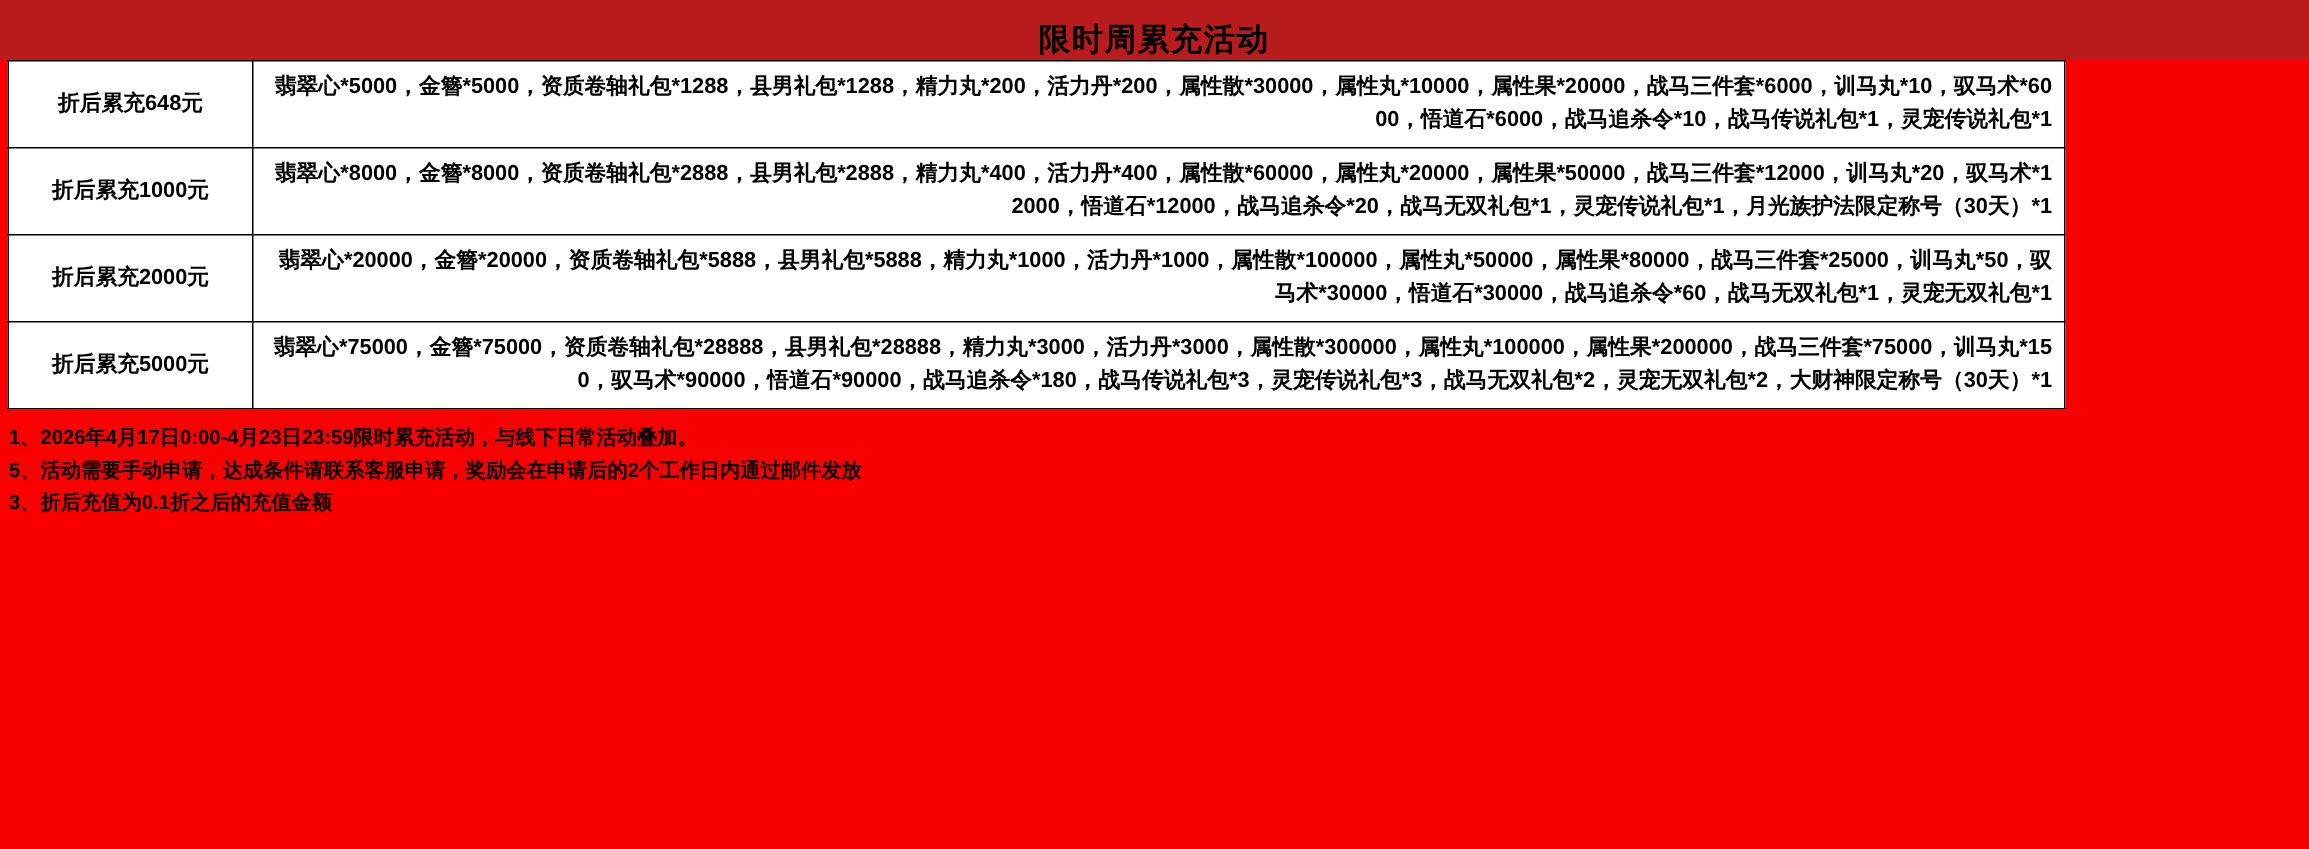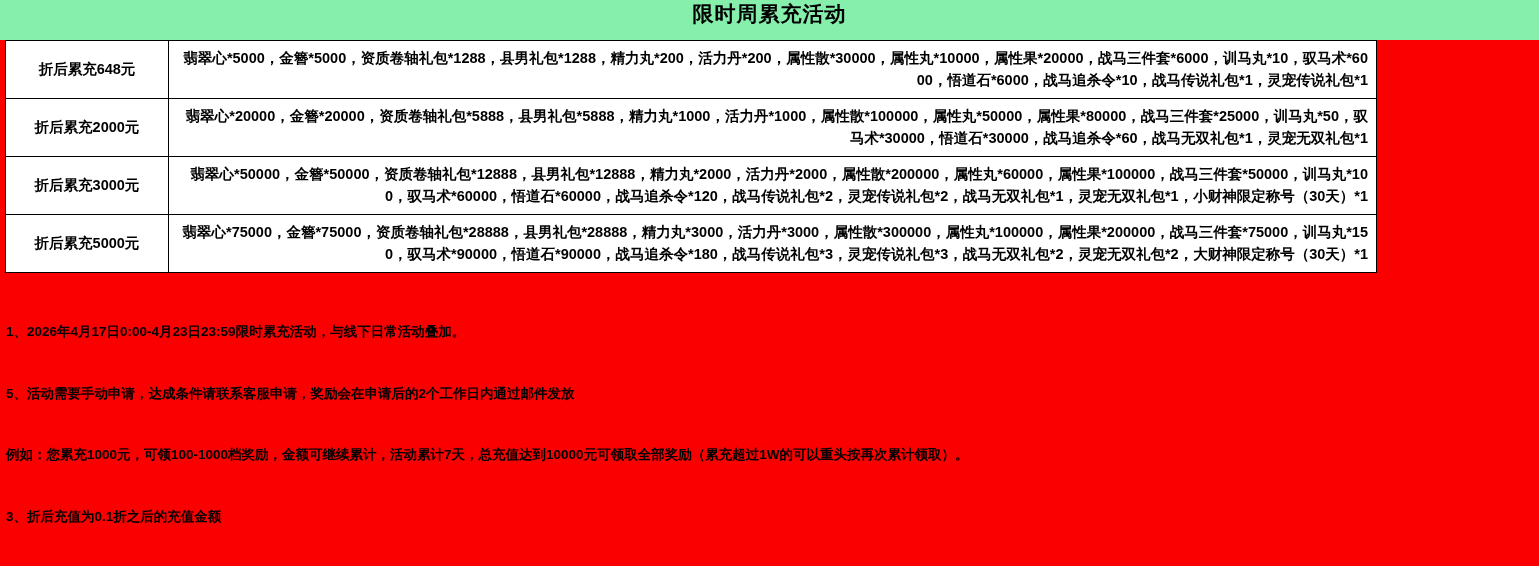--- a/index.html
+++ b/index.html
@@ -15,23 +15,23 @@
   }
   .page {
     width: 1539px;
     height: 566px;
     position: relative;
     background: #fb0000;
   }
   .title-bar {
     height: 40px;
     display: flex;
-    align-items: flex-start;
+    align-items: flex-end;
     justify-content: center;
-    background: #86efac;
+    background: #b91c1c;
   }
   .title-text {
     font-size: 21px;
     font-weight: bold;
     color: #000;
     letter-spacing: 1px;
   }
   table.reward-table {
     border-collapse: collapse;
     width: 1372px;
@@ -63,53 +63,51 @@
   .notes {
     padding: 8px 6px 0 6px;
     background: #fb0000;
   }
   .notes .note {
     font-size: 13.5px;
     font-weight: bold;
     color: #000;
     line-height: 1.62;
     white-space: nowrap;
-    margin-top: 40px;
   }
 </style>
 </head>
 <body>
 
 <div class="page">
 
   <div class="title-bar">
     <div class="title-text">限时周累充活动</div>
   </div>
 
   <table class="reward-table">
     <tbody>
       <tr>
         <td class="tier">折后累充648元</td>
         <td class="rewards">翡翠心*5000，金簪*5000，资质卷轴礼包*1288，县男礼包*1288，精力丸*200，活力丹*200，属性散*30000，属性丸*10000，属性果*20000，战马三件套*6000，训马丸*10，驭马术*6000，悟道石*6000，战马追杀令*10，战马传说礼包*1，灵宠传说礼包*1</td>
       </tr>
       <tr>
+        <td class="tier">折后累充1000元</td>
+        <td class="rewards">翡翠心*8000，金簪*8000，资质卷轴礼包*2888，县男礼包*2888，精力丸*400，活力丹*400，属性散*60000，属性丸*20000，属性果*50000，战马三件套*12000，训马丸*20，驭马术*12000，悟道石*12000，战马追杀令*20，战马无双礼包*1，灵宠传说礼包*1，月光族护法限定称号（30天）*1</td>
+      </tr>
+      <tr>
         <td class="tier">折后累充2000元</td>
         <td class="rewards">翡翠心*20000，金簪*20000，资质卷轴礼包*5888，县男礼包*5888，精力丸*1000，活力丹*1000，属性散*100000，属性丸*50000，属性果*80000，战马三件套*25000，训马丸*50，驭马术*30000，悟道石*30000，战马追杀令*60，战马无双礼包*1，灵宠无双礼包*1</td>
-      </tr>
-      <tr>
-        <td class="tier">折后累充3000元</td>
-        <td class="rewards">翡翠心*50000，金簪*50000，资质卷轴礼包*12888，县男礼包*12888，精力丸*2000，活力丹*2000，属性散*200000，属性丸*60000，属性果*100000，战马三件套*50000，训马丸*100，驭马术*60000，悟道石*60000，战马追杀令*120，战马传说礼包*2，灵宠传说礼包*2，战马无双礼包*1，灵宠无双礼包*1，小财神限定称号（30天）*1</td>
       </tr>
       <tr>
         <td class="tier">折后累充5000元</td>
         <td class="rewards">翡翠心*75000，金簪*75000，资质卷轴礼包*28888，县男礼包*28888，精力丸*3000，活力丹*3000，属性散*300000，属性丸*100000，属性果*200000，战马三件套*75000，训马丸*150，驭马术*90000，悟道石*90000，战马追杀令*180，战马传说礼包*3，灵宠传说礼包*3，战马无双礼包*2，灵宠无双礼包*2，大财神限定称号（30天）*1</td>
       </tr>
     </tbody>
   </table>
 
   <div class="notes">
     <div class="note">1、2026年4月17日0:00-4月23日23:59限时累充活动，与线下日常活动叠加。</div>
     <div class="note">5、活动需要手动申请，达成条件请联系客服申请，奖励会在申请后的2个工作日内通过邮件发放</div>
-    <div class="note">例如：您累充1000元，可领100-1000档奖励，金额可继续累计，活动累计7天，总充值达到10000元可领取全部奖励（累充超过1W的可以重头按再次累计领取）。</div>
     <div class="note">3、折后充值为0.1折之后的充值金额</div>
   </div>
 
 </div>
 
 </body></html>

